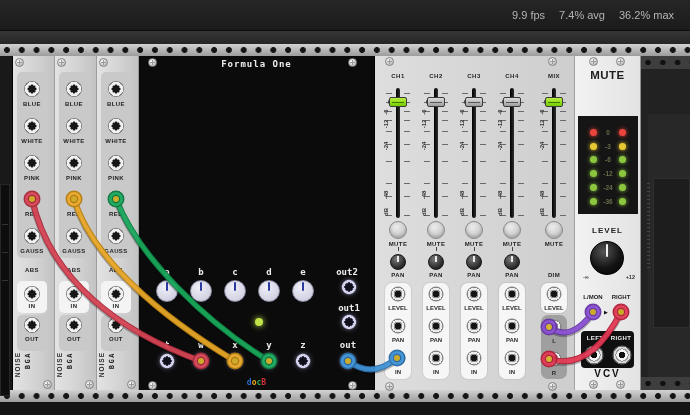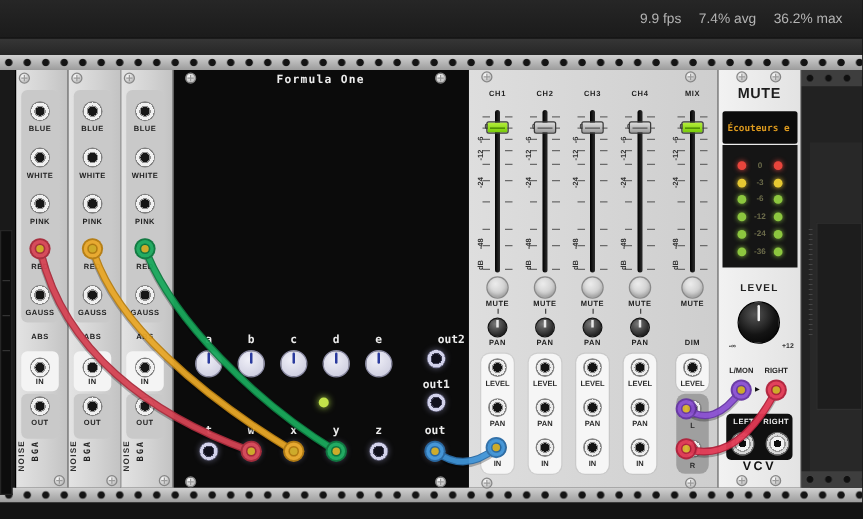--- a/index.html
+++ b/index.html
@@ -291,37 +291,40 @@
     <span class="fo-lbl" style="left:28px;top:211px">a</span>
     <span class="fo-lbl" style="left:62px;top:211px">b</span>
     <span class="fo-lbl" style="left:96px;top:211px">c</span>
     <span class="fo-lbl" style="left:130px;top:211px">d</span>
     <span class="fo-lbl" style="left:164px;top:211px">e</span>
     <div class="fo-knob" style="left:28px;top:235px"></div>
     <div class="fo-knob" style="left:62px;top:235px"></div>
     <div class="fo-knob" style="left:96px;top:235px"></div>
     <div class="fo-knob" style="left:130px;top:235px"></div>
     <div class="fo-knob" style="left:164px;top:235px"></div>
-    <span class="fo-lbl" style="left:222px;top:211px">out2</span>
+    <span class="fo-lbl" style="left:208px;top:211px">out2</span>
     <div class="fo-port" style="left:210px;top:231px"></div>
     <span class="fo-lbl" style="left:210px;top:247px">out1</span>
     <div class="fo-port" style="left:210px;top:266px"></div>
     <div id="fo-led"></div>
     <span class="fo-lbl" style="left:28px;top:284px">t</span>
     <span class="fo-lbl" style="left:62px;top:284px">w</span>
     <span class="fo-lbl" style="left:96px;top:284px">x</span>
     <span class="fo-lbl" style="left:130px;top:284px">y</span>
     <span class="fo-lbl" style="left:164px;top:284px">z</span>
     <span class="fo-lbl" style="left:209px;top:284px">out</span>
     <div class="fo-port" style="left:28px;top:305px"></div>
     <div class="fo-port" style="left:62px;top:305px"></div>
     <div class="fo-port" style="left:96px;top:305px"></div>
     <div class="fo-port" style="left:130px;top:305px"></div>
     <div class="fo-port" style="left:164px;top:305px"></div>
     <div class="fo-port" style="left:209px;top:305px"></div>
+    <div class="logo">
+      <span style="color:#2b6bd4">d</span><span style="color:#e8a51f">o</span><span style="color:#2faa4a">c</span><span style="color:#d6303a">B</span>
+    </div>
   </div>
 
   <div id="mix4">
     <span class="screw" style="left:10px;top:1px"></span>
     <span class="screw" style="left:173px;top:1px"></span>
     <span class="screw" style="left:10px;top:326px"></span>
     <span class="screw" style="left:173px;top:326px"></span>
     <div id="mix-channels">
   <div class="ch-col">
     <span class="ch-name">CH1</span>
@@ -495,23 +498,20 @@
     </div>
 
   </div>
 
   <div id="audio">
     <span class="screw" style="left:14px;top:1px"></span>
     <span class="screw" style="left:41px;top:1px"></span>
     <span class="screw" style="left:14px;top:324px"></span>
     <span class="screw" style="left:41px;top:324px"></span>
     <div class="title">MUTE</div>
-    <div class="dev-screen">
-      <span class="dev-text">Écouteurs e</span>
-    </div>
     <div class="meter" id="meter-rows">
   <div class="meter-row">
     <span class="led led-l" style="background: rgb(232, 69, 60); border-radius: 50%; box-shadow: rgb(232, 69, 60) 0px 0px 4px;"></span>
     <span class="m-lbl">0</span>
     <span class="led led-r" style="background: rgb(232, 69, 60); border-radius: 50%; box-shadow: rgb(232, 69, 60) 0px 0px 4px;"></span>
   </div>
 
   <div class="meter-row">
     <span class="led led-l" style="background: rgb(230, 200, 50); border-radius: 50%; box-shadow: rgb(230, 200, 50) 0px 0px 4px;"></span>
     <span class="m-lbl">-3</span>

